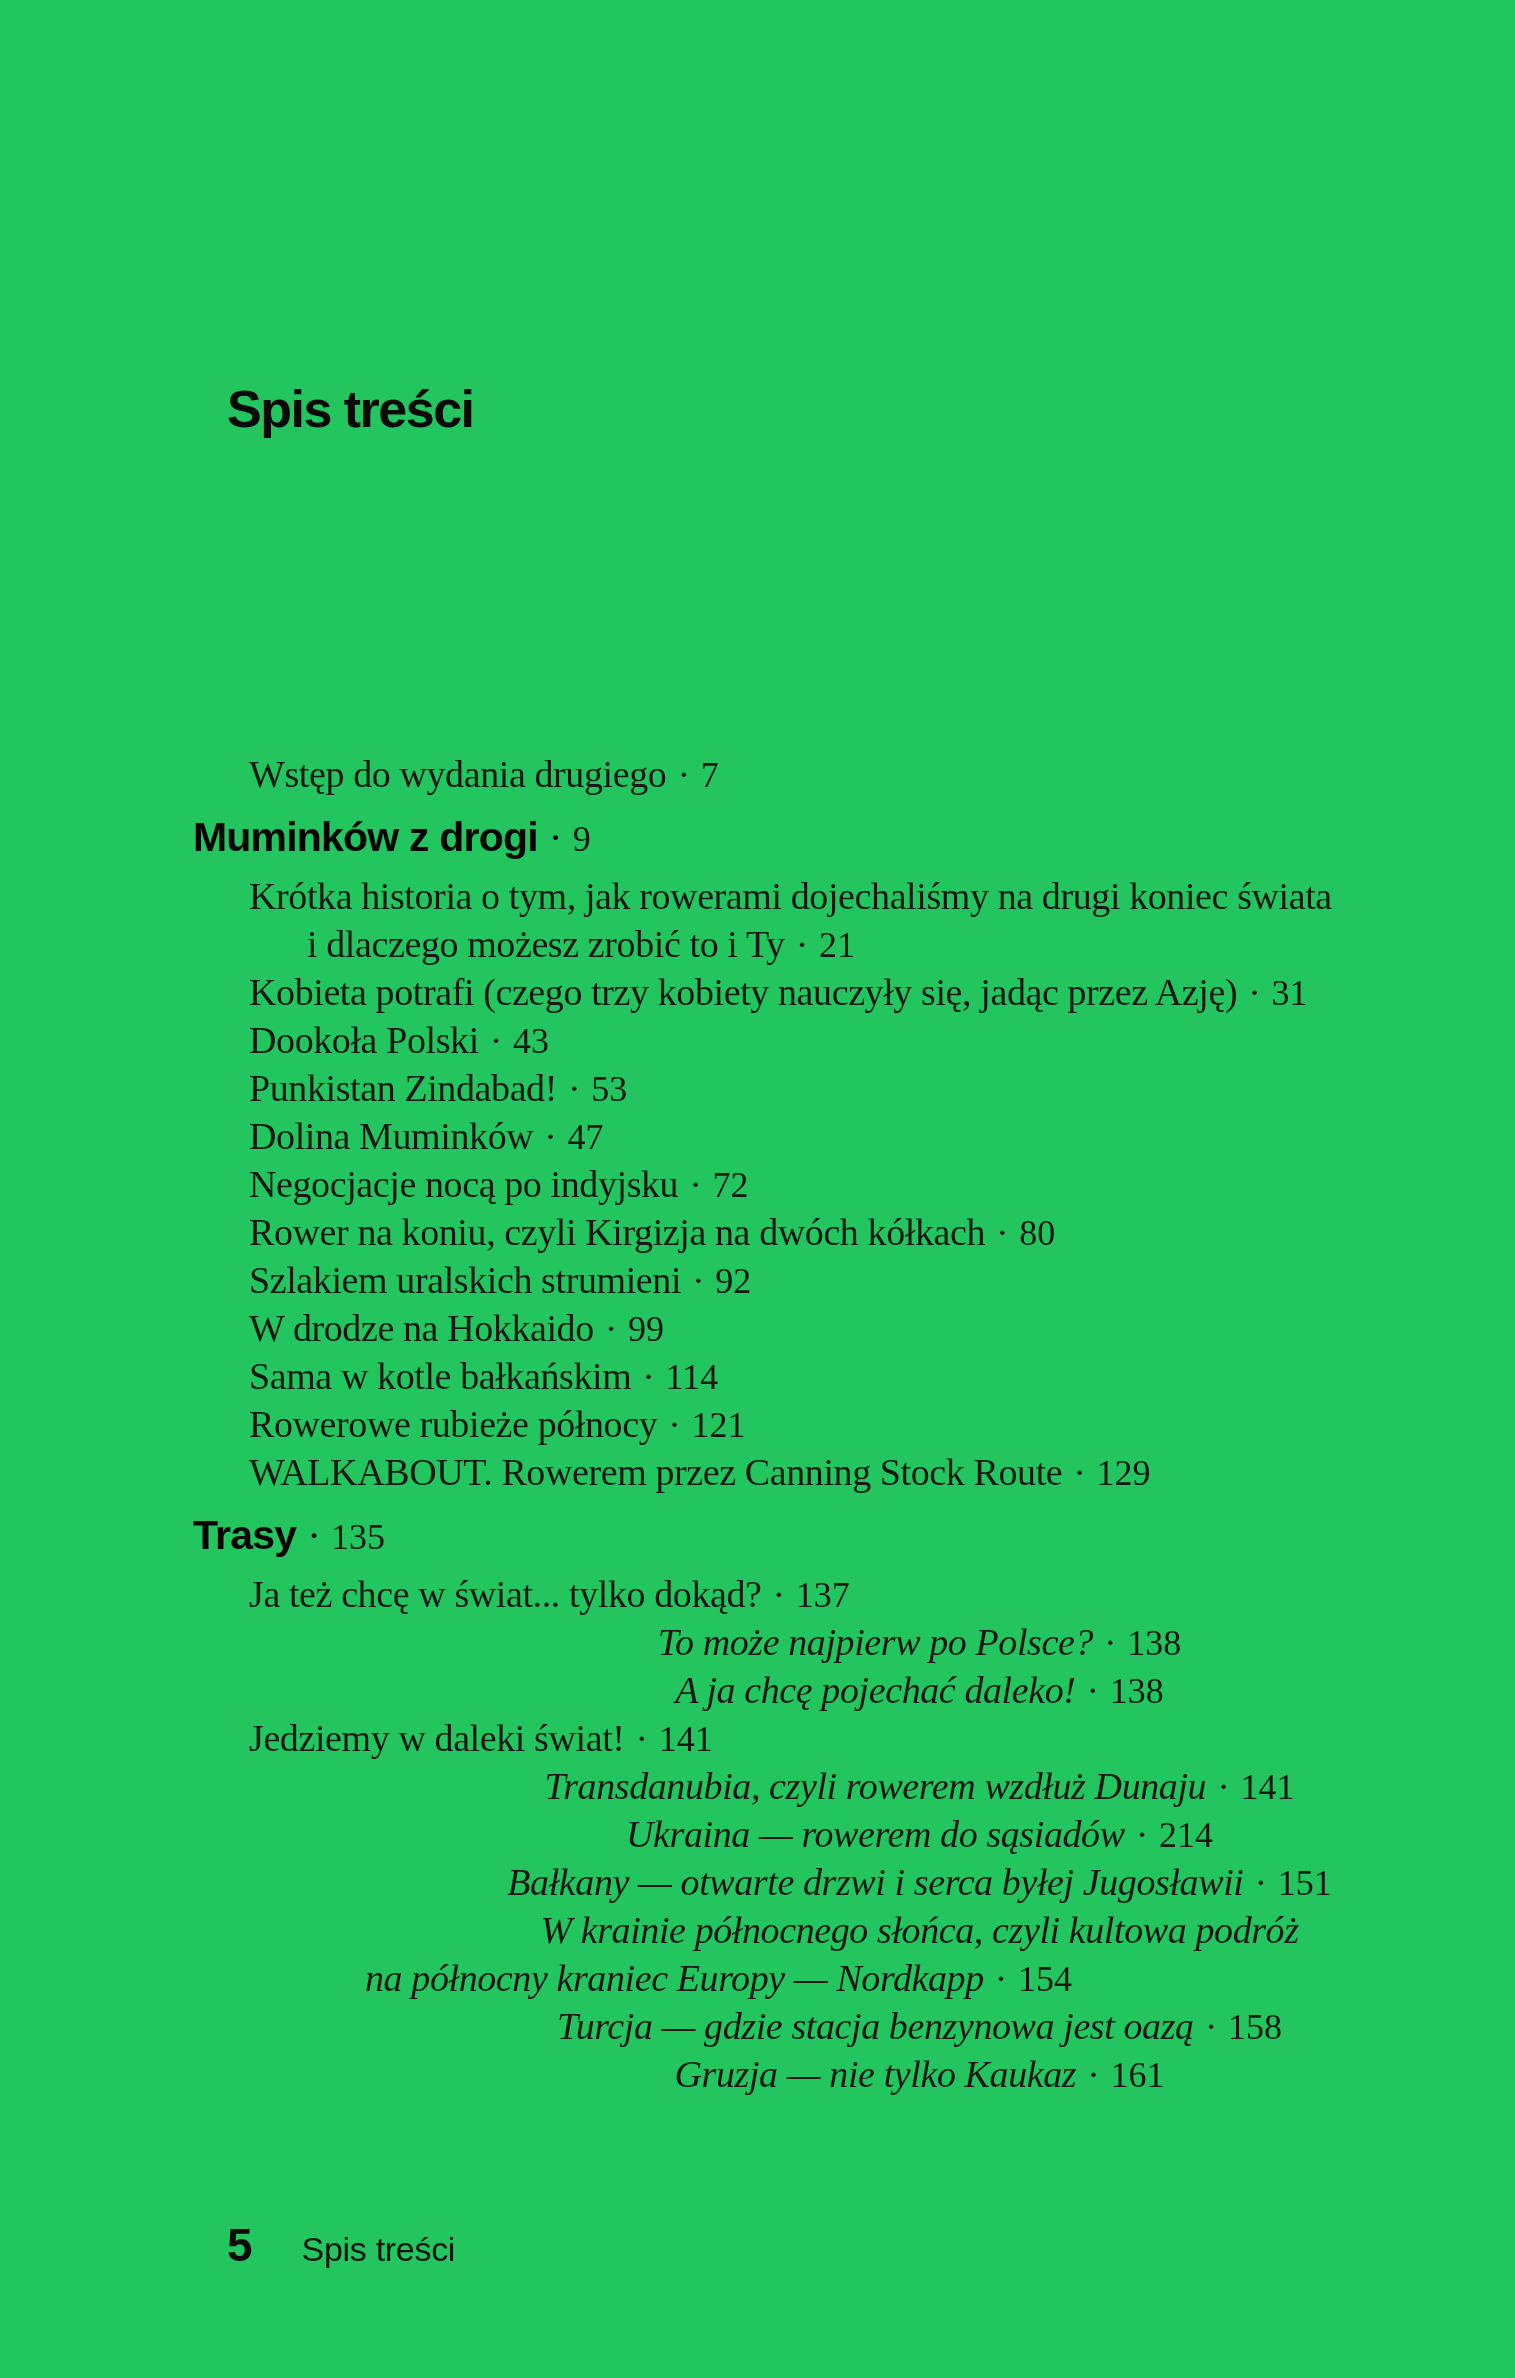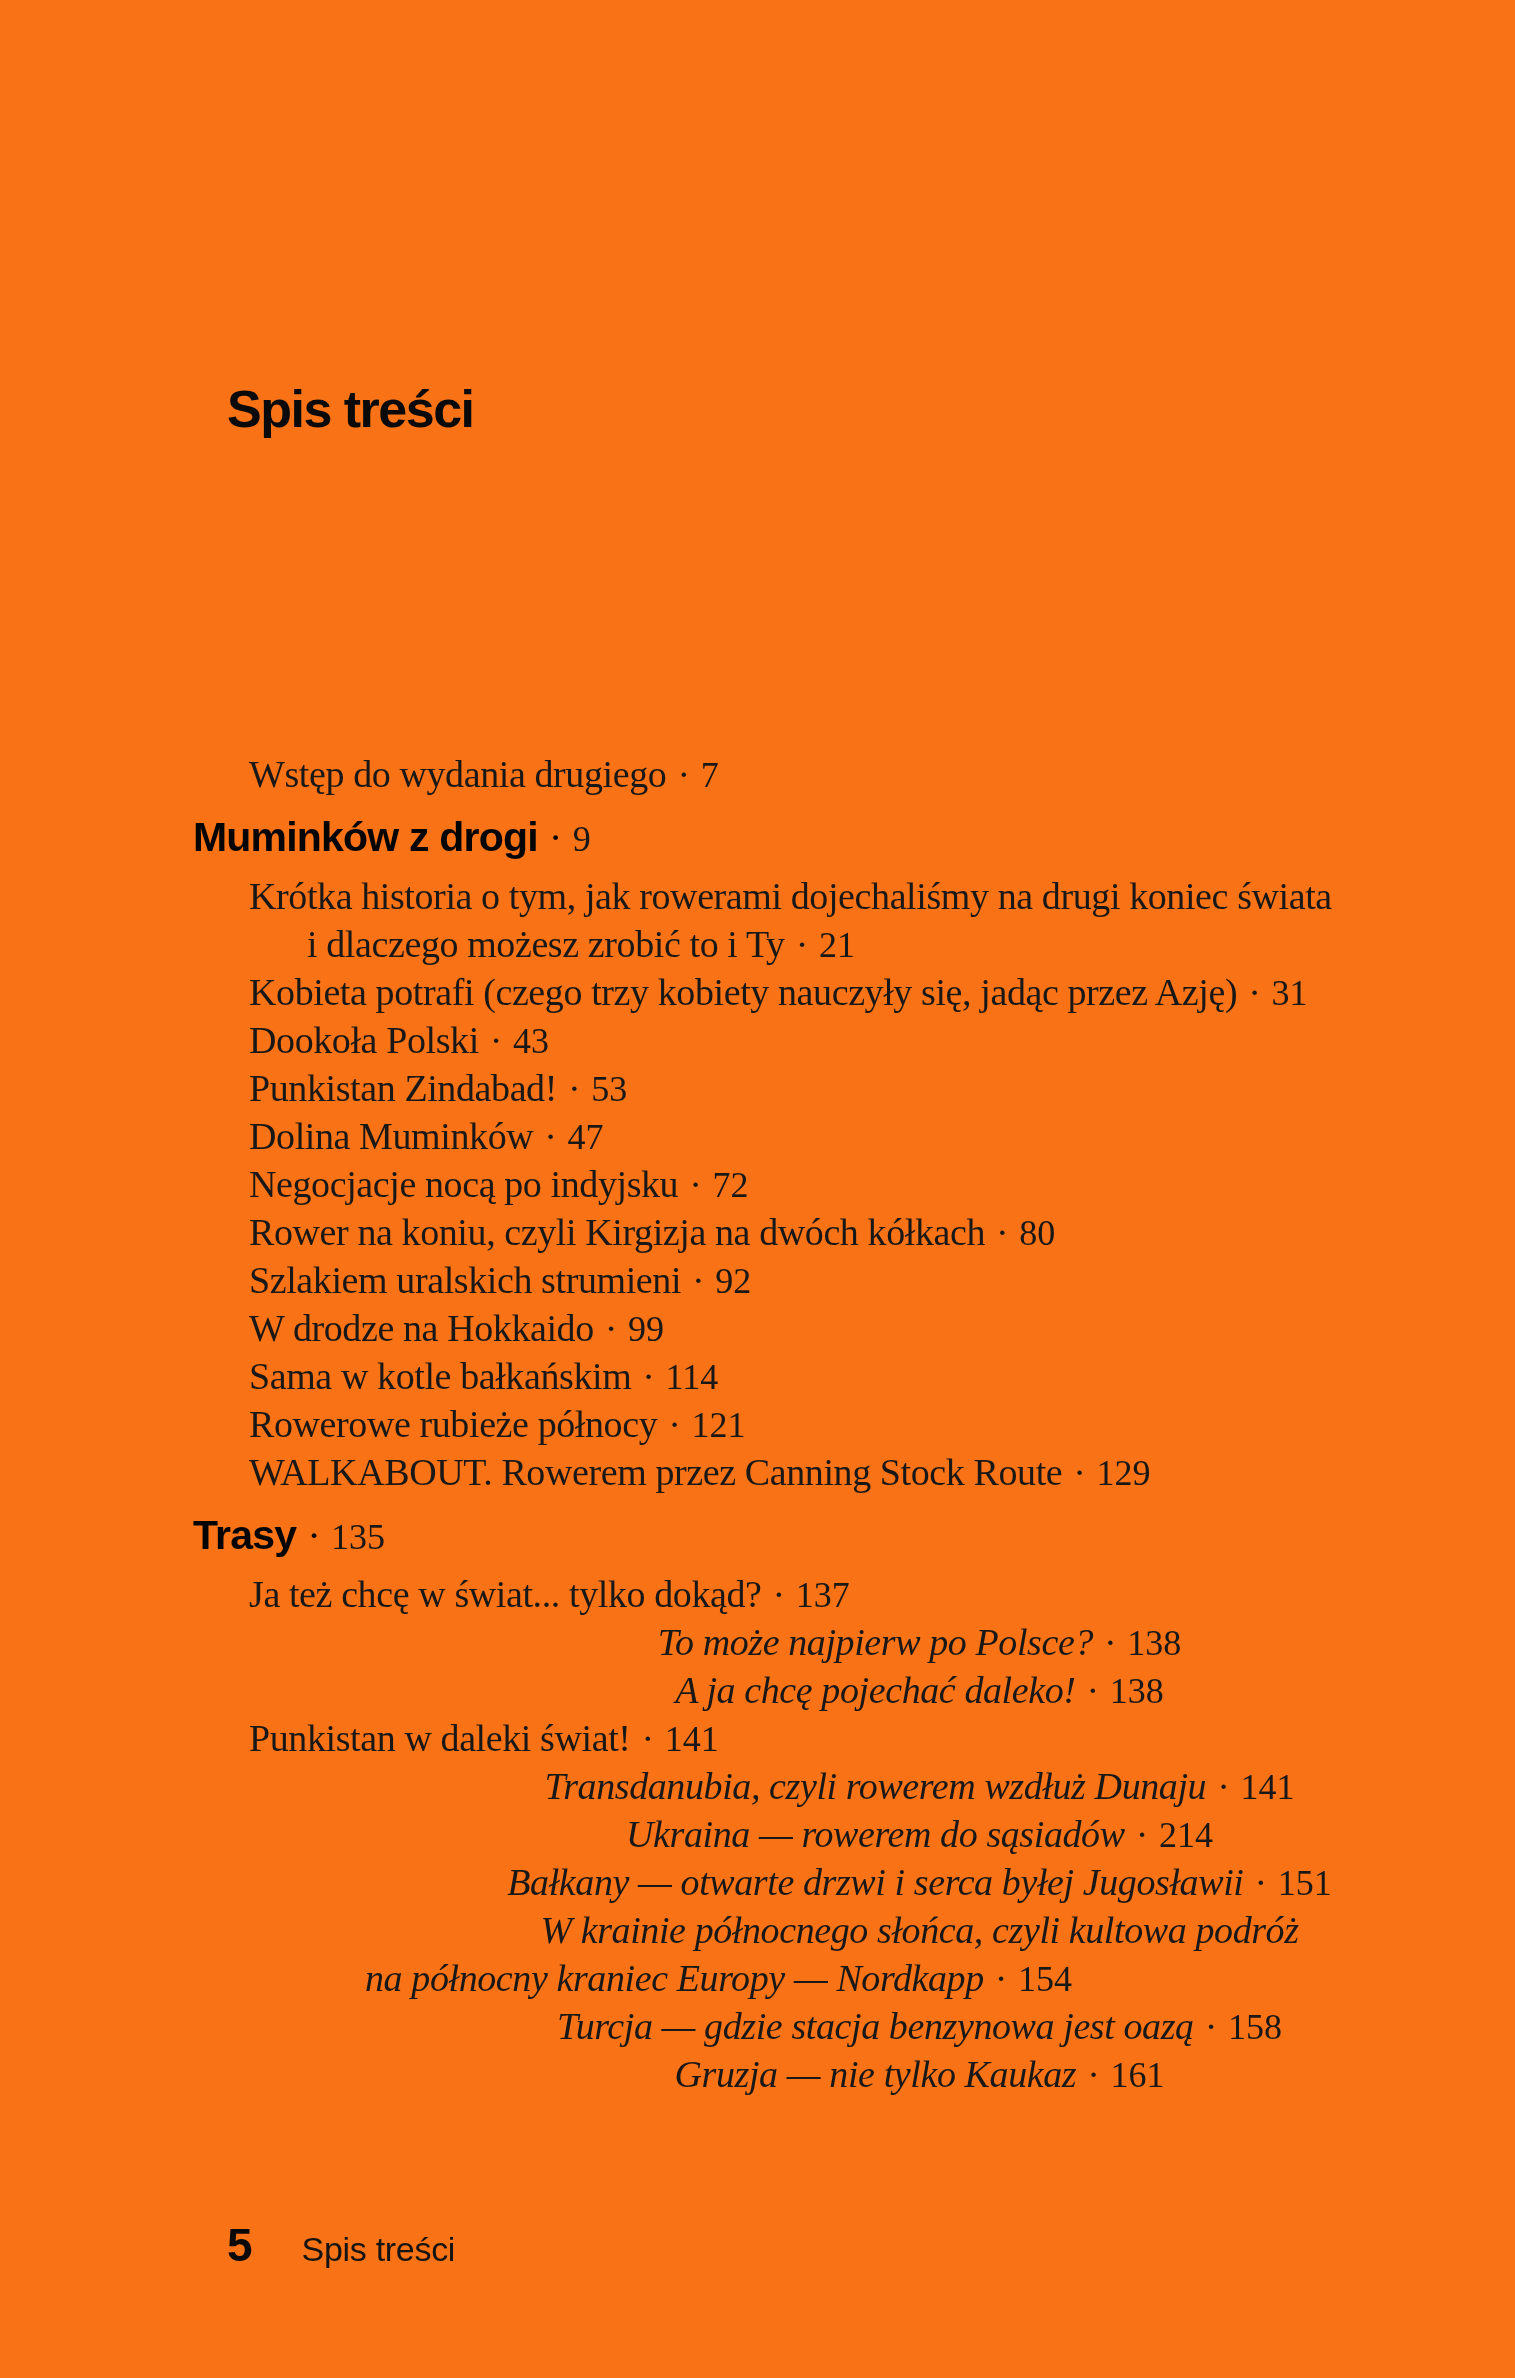--- a/index.html
+++ b/index.html
@@ -6,21 +6,21 @@
   html, body {
     margin: 0;
     padding: 0;
     background: #e8e8e6;
   }
   .page-canvas {
     position: relative;
     width: 1515px;
     height: 2378px;
     margin: 0 auto;
-    background: #f97316;
+    background: #22c55e;
     color: #161412;
     overflow: hidden;
     font-family: "Liberation Serif", serif;
   }
   .page-title {
     position: absolute;
     left: 227px;
     top: 344px;
     font-family: "Liberation Sans", sans-serif;
     font-weight: 700;
@@ -141,21 +141,21 @@
     <div class="line entry"><span>WALKABOUT. Rowerem przez Canning Stock Route</span><span class="sep">·</span><span class="page-num">129</span></div>
 
     <div class="line heading"><span>Trasy</span><span class="sep">·</span><span class="page-num">135</span></div>
 
     <div class="line entry"><span>Ja też chcę w świat... tylko dokąd?</span><span class="sep">·</span><span class="page-num">137</span></div>
 
     <div class="line sub"><span>To może najpierw po Polsce?</span><span class="sep">·</span><span class="page-num">138</span></div>
 
     <div class="line sub"><span>A ja chcę pojechać daleko!</span><span class="sep">·</span><span class="page-num">138</span></div>
 
-    <div class="line entry"><span>Punkistan w daleki świat!</span><span class="sep">·</span><span class="page-num">141</span></div>
+    <div class="line entry"><span>Jedziemy w daleki świat!</span><span class="sep">·</span><span class="page-num">141</span></div>
 
     <div class="line sub"><span>Transdanubia, czyli rowerem wzdłuż Dunaju</span><span class="sep">·</span><span class="page-num">141</span></div>
 
     <div class="line sub"><span>Ukraina — rowerem do sąsiadów</span><span class="sep">·</span><span class="page-num">214</span></div>
 
     <div class="line sub"><span>Bałkany — otwarte drzwi i serca byłej Jugosławii</span><span class="sep">·</span><span class="page-num">151</span></div>
 
     <div class="line sub"><span>W krainie północnego słońca, czyli kultowa podróż</span></div>
 
     <div class="line subcont"><span>na północny kraniec Europy — Nordkapp</span><span class="sep">·</span><span class="page-num">154</span></div>

